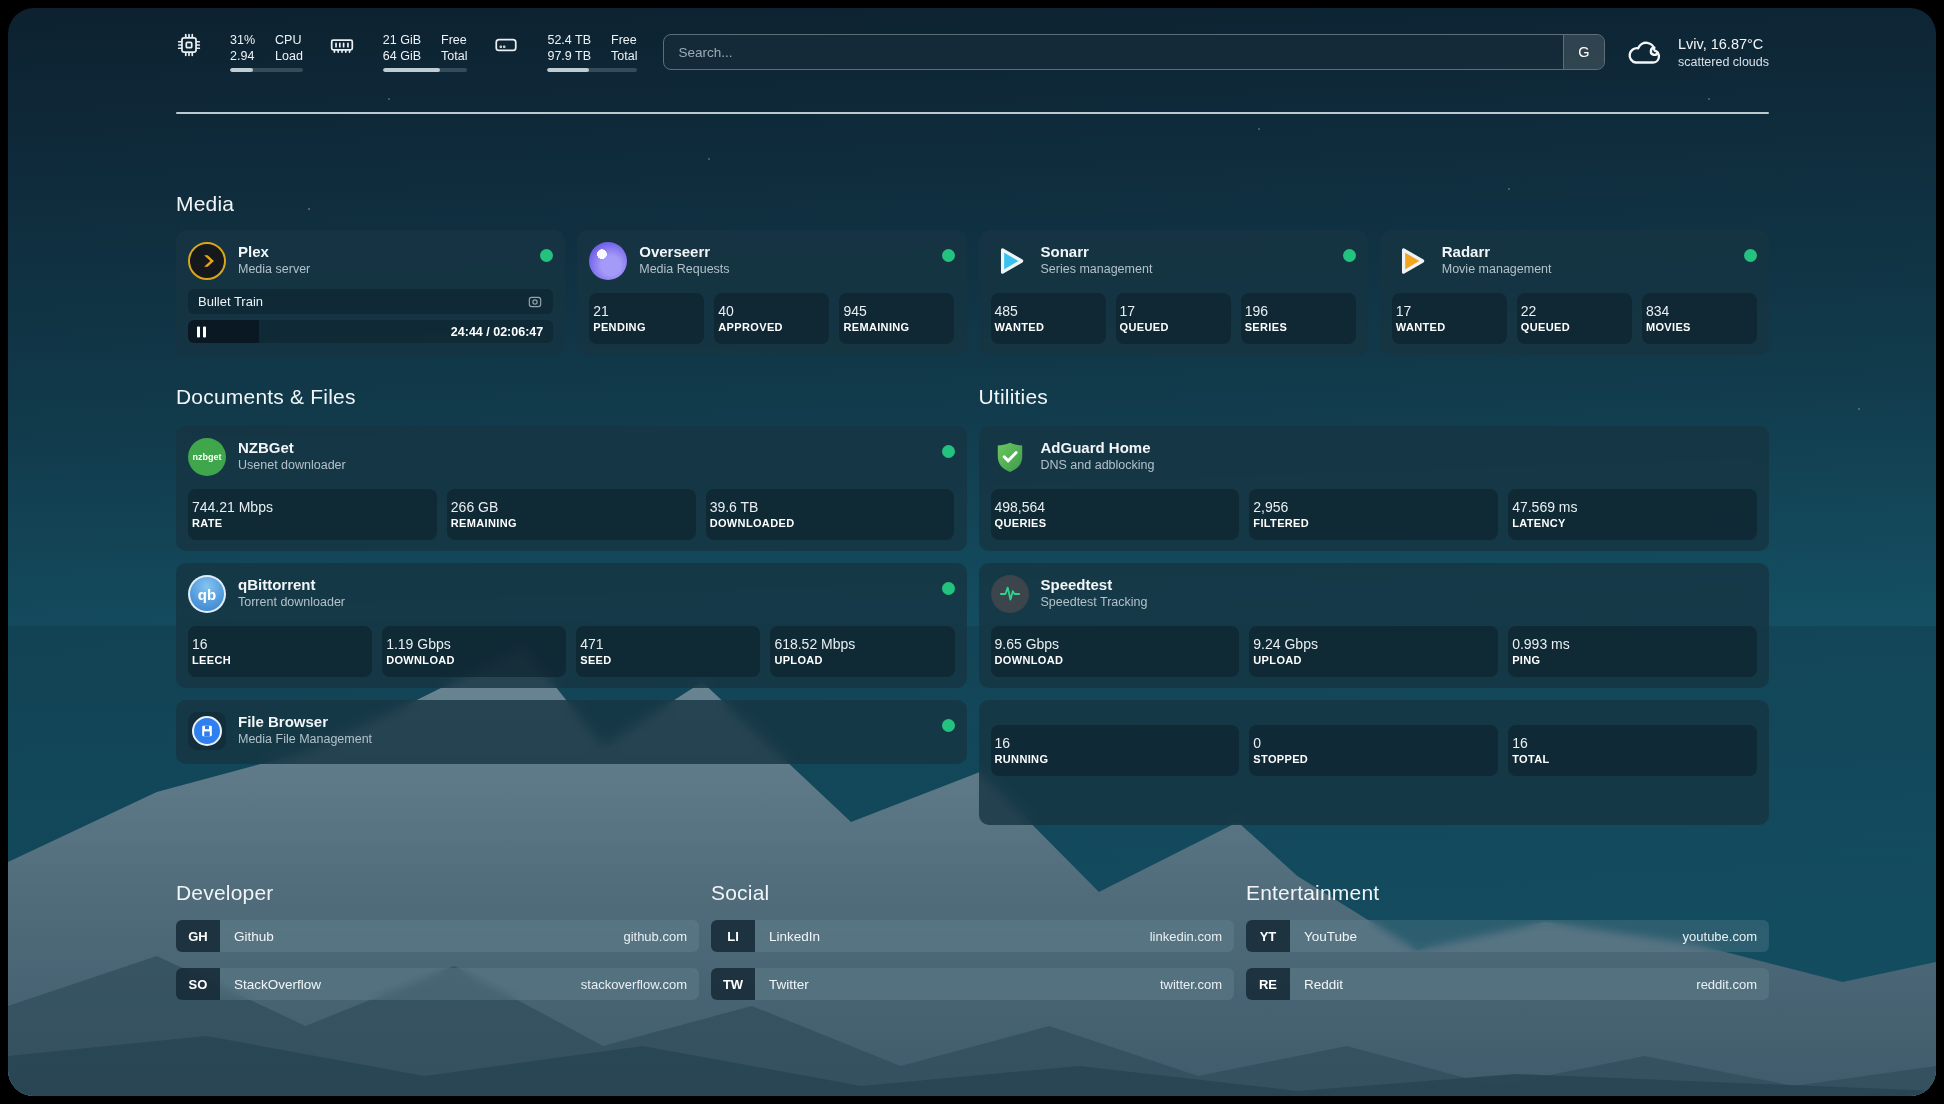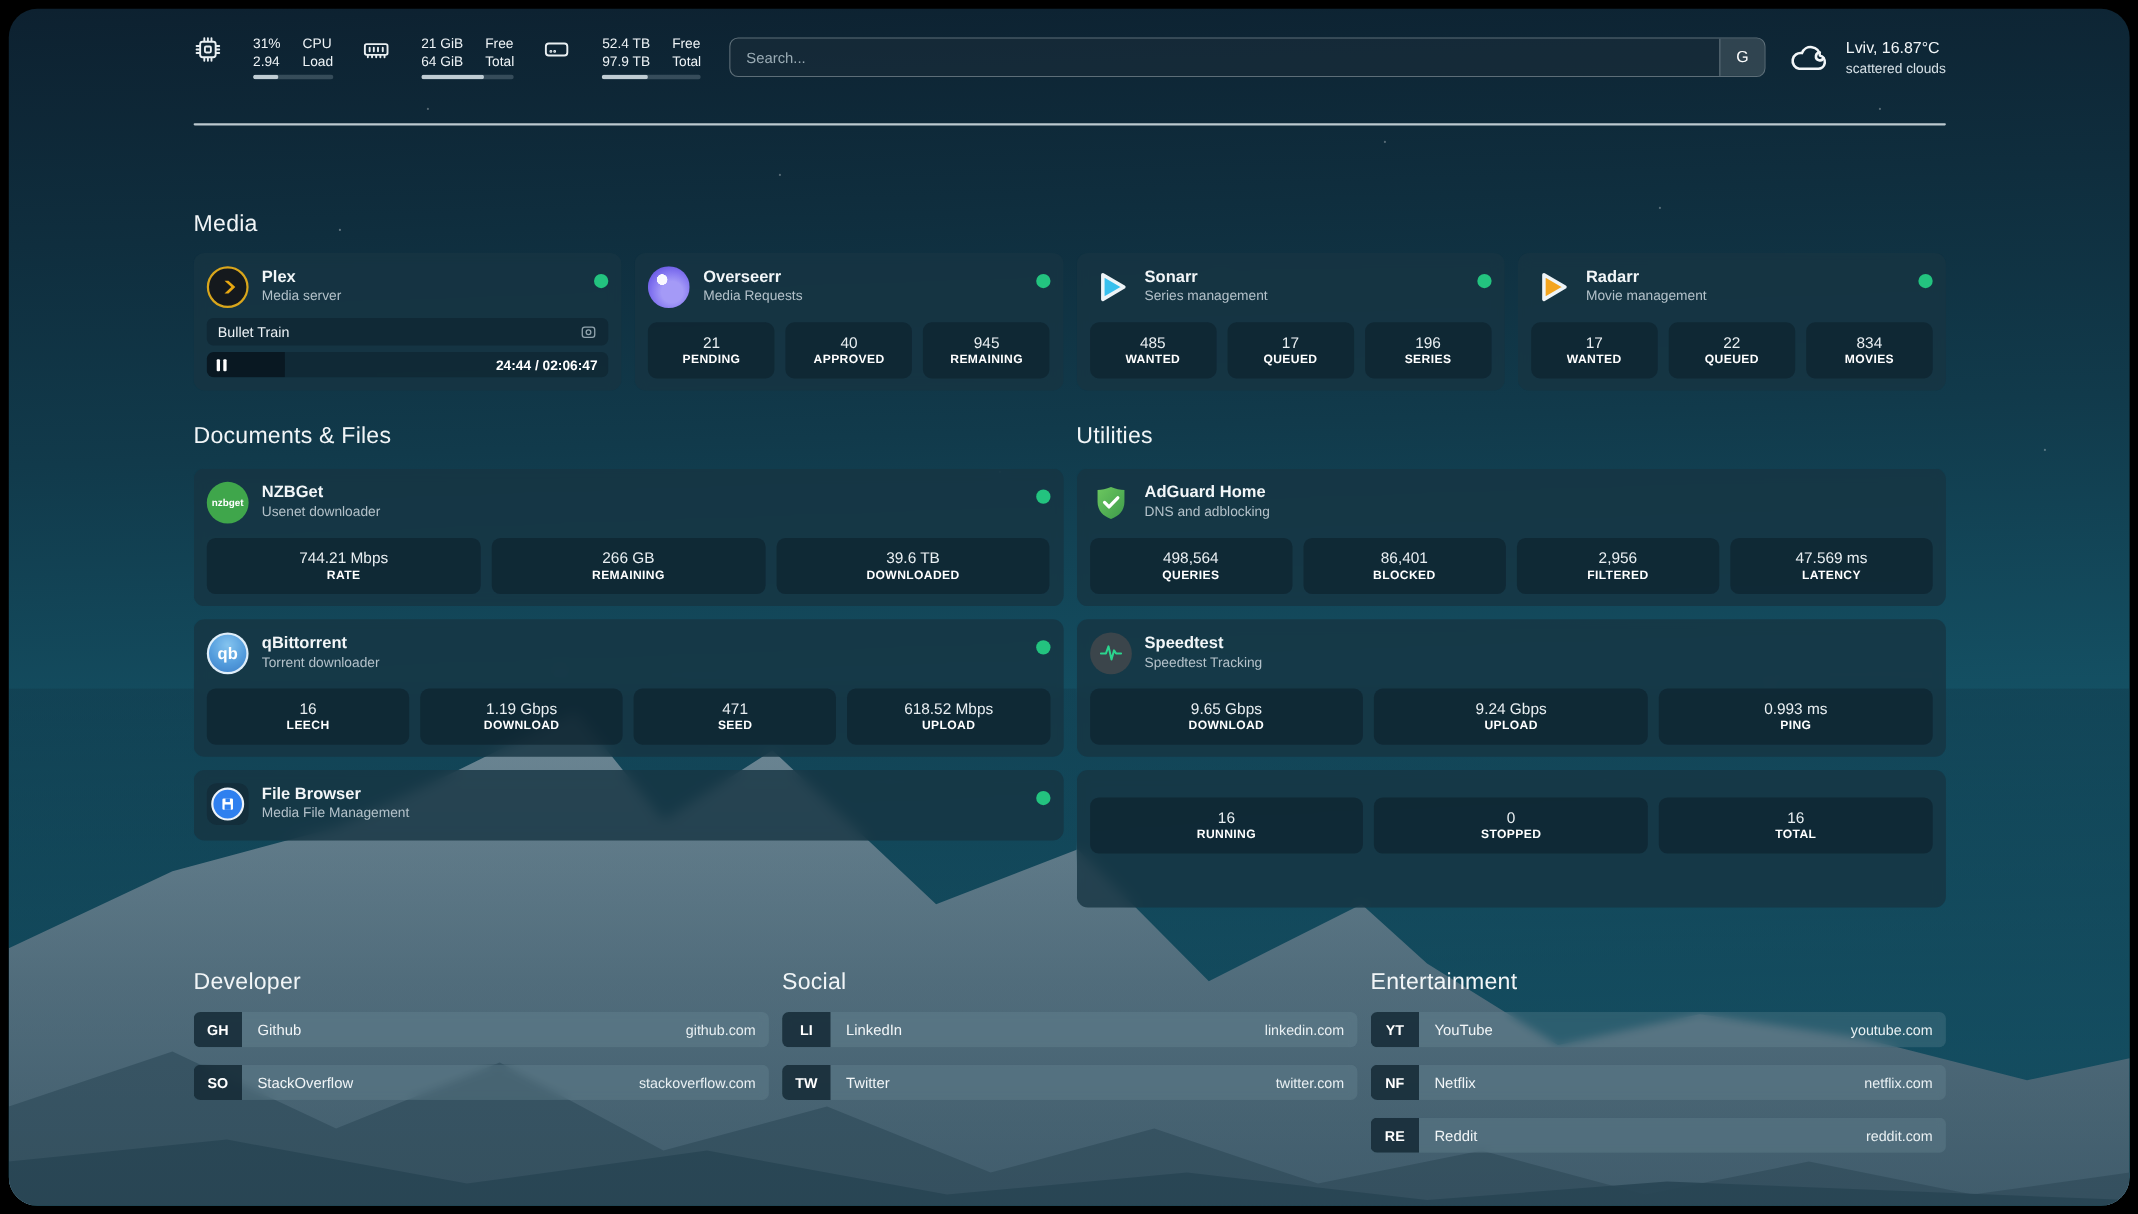--- a/index.html
+++ b/index.html
@@ -52,21 +52,21 @@
 
   .card{background:rgba(23,52,66,.8);border-radius:10px;padding:12px;box-sizing:border-box;
     position:relative;height:125px;backdrop-filter:blur(6px);cursor:pointer}
   .card-slim{height:64px}
   .card-head{display:flex;align-items:flex-start;gap:12px}
   .logo{width:38px;height:38px;flex:none;display:flex;align-items:center;justify-content:center;box-sizing:border-box}
   .app-name{font-size:15px;font-weight:600;color:#f2f6f8;line-height:19px}
   .app-sub{font-size:12.5px;color:#b3c1c9;line-height:17px}
   .status-dot{width:13px;height:13px;border-radius:50%;background:#23c37f;margin-left:auto;margin-top:7px;flex:none}
   .stats-row{display:flex;gap:10px;margin-top:13px}
-  .stat{flex:1;background:rgba(13,32,44,.62);border-radius:8px;text-align:center;padding:9px 4px;box-sizing:border-box}
+  .stat{flex:1;background:rgba(13,32,44,.62);border-radius:8px;padding:9px 4px;box-sizing:border-box}
   .stat .v{font-size:14px;color:#e9eff2;line-height:18px}
   .stat .l{font-size:11px;font-weight:700;color:#fff;letter-spacing:.35px;line-height:15px}
 
   
   .np-title{height:25px;margin-top:9px;background:rgba(13,32,44,.55);border-radius:6px;
     display:flex;align-items:center;padding:0 10px;font-size:13px;color:#eef3f6}
   .np-title svg{margin-left:auto;width:16px;height:16px}
   .np-bar{position:relative;height:23px;margin-top:6px;background:rgba(13,32,44,.55);border-radius:6px;overflow:hidden}
   .np-fill{position:absolute;left:0;top:0;bottom:0;background:rgba(8,20,30,.8);border-radius:6px 0 0 6px}
   .pause-icon{position:absolute;left:9px;top:50%;transform:translateY(-50%);display:flex;gap:3px}
@@ -431,24 +431,20 @@
                 <div class="app-name">AdGuard Home</div>
                 <div class="app-sub">DNS and adblocking</div>
               </div>
             </div>
             <div class="stats-row">
               <div class="stat">
                   <div class="v">498,564</div>
                   <div class="l">QUERIES</div>
                 </div>
               <div class="stat">
-                  <div class="v">86,401</div>
-                  <div class="l">BLOCKED</div>
-                </div>
-              <div class="stat">
                   <div class="v">2,956</div>
                   <div class="l">FILTERED</div>
                 </div>
               <div class="stat">
                   <div class="v">47.569 ms</div>
                   <div class="l">LATENCY</div>
                 </div>
             </div>
           </div>
 
@@ -530,25 +526,20 @@
       </div>
 
       <div>
         <h2 class="section-title">Entertainment</h2>
         <div class="link-row">
           <span class="badge">YT</span>
           <span class="link-label">YouTube</span>
           <span class="link-url">youtube.com</span>
         </div>
         <div class="link-row">
-          <span class="badge">NF</span>
-          <span class="link-label">Netflix</span>
-          <span class="link-url">netflix.com</span>
-        </div>
-        <div class="link-row">
           <span class="badge">RE</span>
           <span class="link-label">Reddit</span>
           <span class="link-url">reddit.com</span>
         </div>
       </div>
     </div>
 
   </div>
 </div>
 

